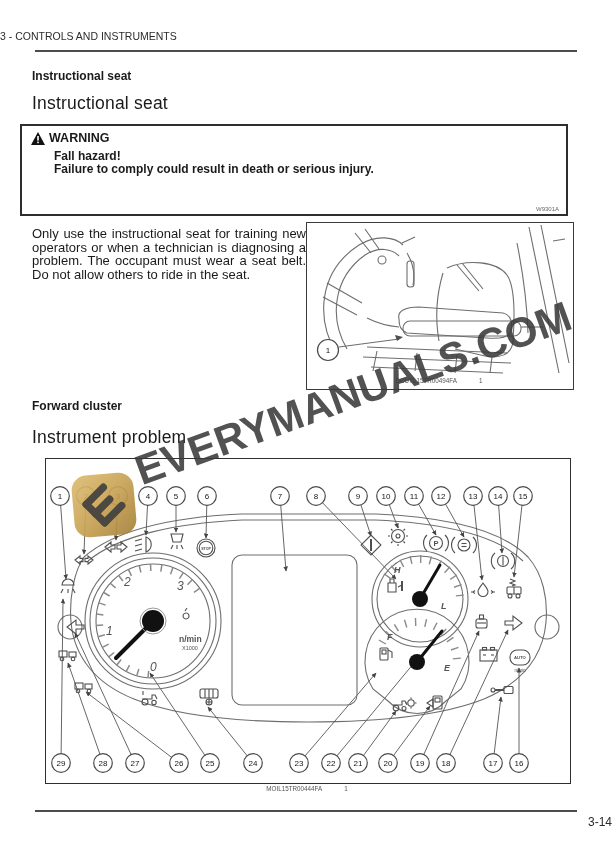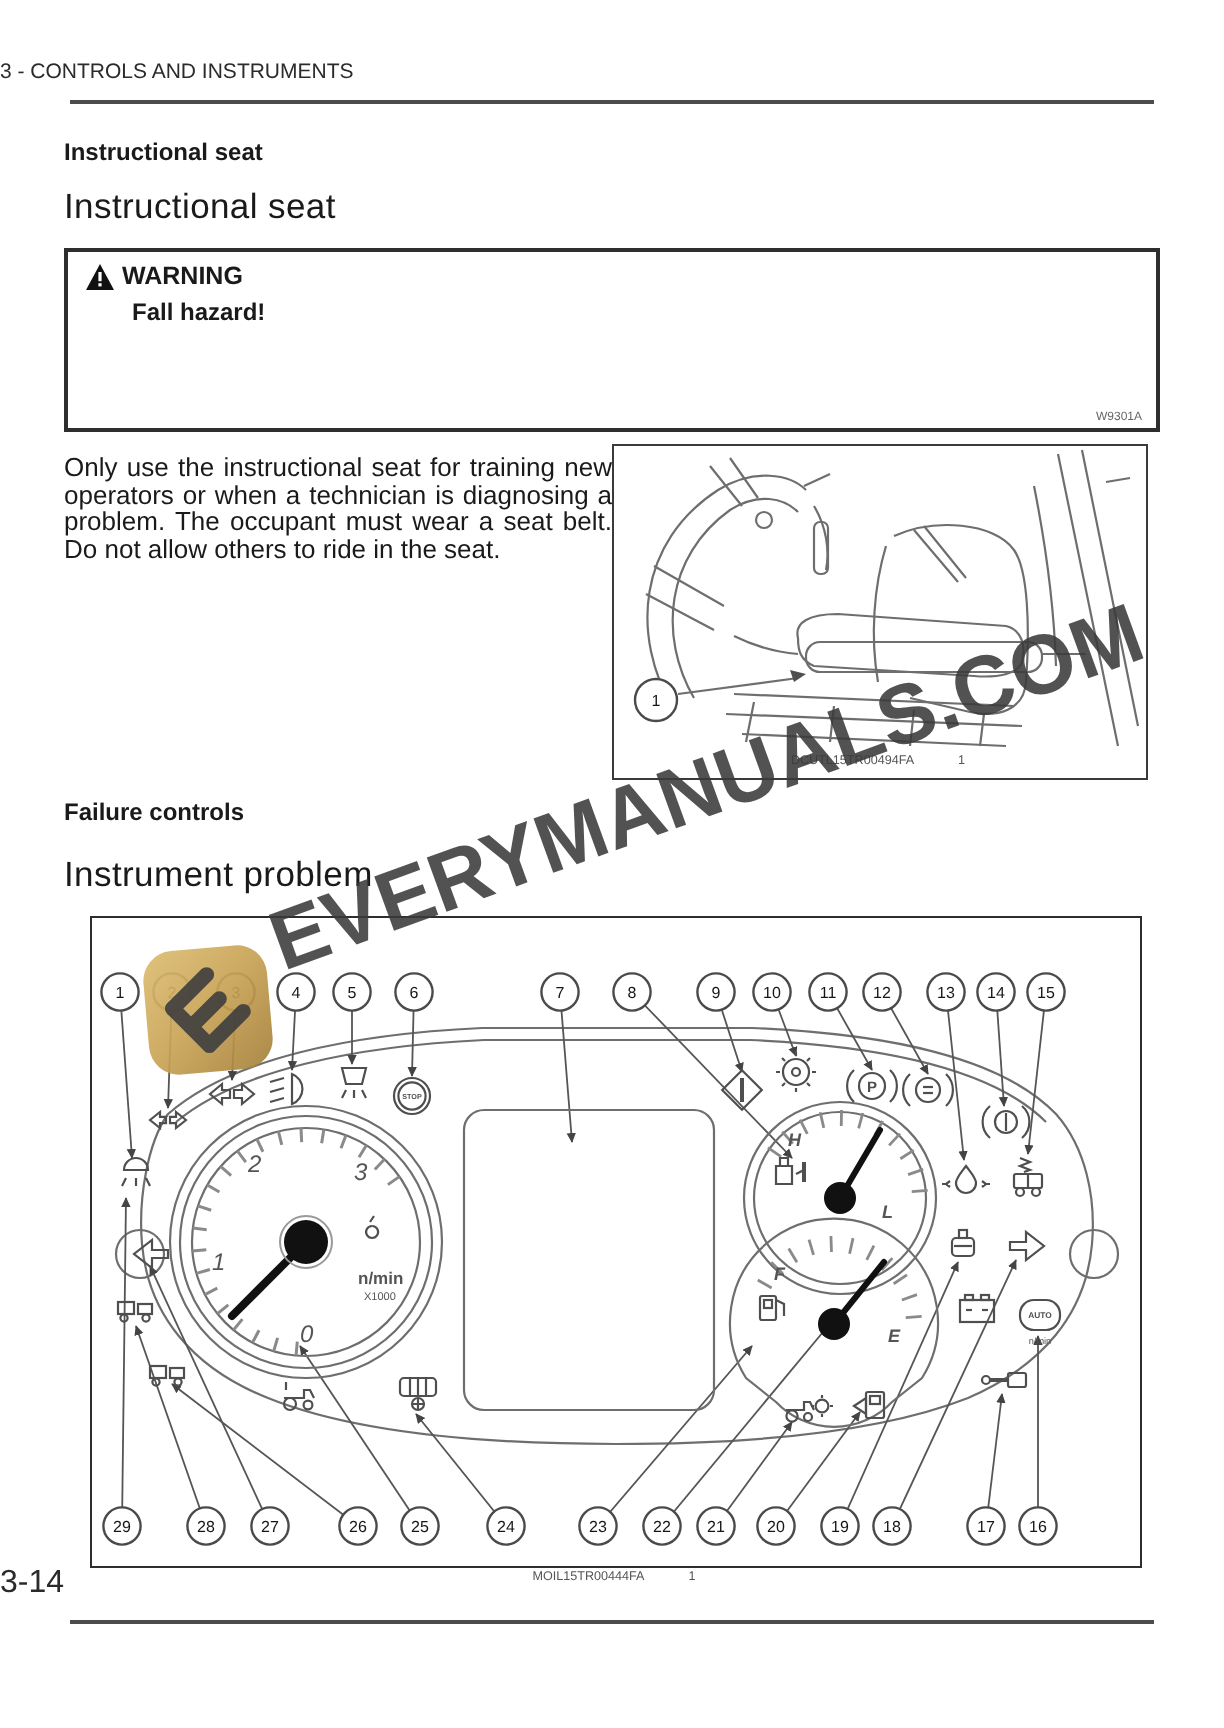--- a/index.html
+++ b/index.html
@@ -2,29 +2,29 @@
 <html><head>
 <meta charset="utf-8">
 <style>
   html,body{margin:0;padding:0;background:#e8e8e8;}
   .page{position:relative;width:612px;height:864px;background:#fff;margin:0 auto;
         font-family:"Liberation Sans", sans-serif;color:#1a1a1a;overflow:hidden;}
   .hdr{position:absolute;top:30px;left:0;width:100%;text-align:left;font-size:10.5px;color:#2b2b2b;}
   .rule{position:absolute;left:35px;width:542px;height:2px;background:#4c4c4c;}
   .subhead{position:absolute;left:32px;font-size:12px;font-weight:bold;}
   .bighead{position:absolute;left:32px;font-size:17.5px;font-weight:400;letter-spacing:.2px;}
-  .warnbox{position:absolute;left:32px;top:124px;width:544px;height:88px;border:2px solid #2e2e2e;}
+  .warnbox{position:absolute;left:20px;top:124px;width:544px;height:88px;border:2px solid #2e2e2e;}
   .warnhead{position:absolute;top:5px;left:9px;font-size:12.5px;font-weight:bold;display:flex;align-items:center;gap:4px;}
   .warnbody{position:absolute;top:24px;left:32px;width:498px;font-size:12px;font-weight:bold;line-height:12.6px;text-align:justify;}
   .warncode{position:absolute;right:7px;bottom:2px;font-size:6px;color:#666;}
   .bodytext{position:absolute;left:32px;top:227px;width:274px;font-size:13px;line-height:13.6px;text-align:justify;}
   .figbox{position:absolute;left:306px;top:222px;width:266px;height:166px;border:1.5px solid #3a3a3a;background:#fff;}
   .figcap{position:absolute;font-size:6.3px;color:#555;display:flex;gap:22px;justify-content:center;}
   .clusterbox{position:absolute;left:45px;top:458px;width:524px;height:324px;border:1.5px solid #2e2e2e;background:#fff;}
-  .footer-num{position:absolute;top:783px;left:0;width:100%;text-align:left;font-size:16px;color:#2b2b2b;}
+  .footer-num{position:absolute;top:815px;left:0;width:100%;text-align:right;font-size:12px;color:#2b2b2b;}
   .wm-text{position:absolute;left:128px;top:448px;height:52px;line-height:52px;
            font-size:42px;font-weight:bold;color:rgba(58,58,58,.88);letter-spacing:0px;
            transform:rotate(-20deg);transform-origin:0 0;z-index:50;white-space:nowrap;pointer-events:none;}
   .wm-logo{position:absolute;left:72px;top:472px;width:64px;height:66px;z-index:51;transform:rotate(-5deg);pointer-events:none;}
   svg{display:block;}
   .ln{stroke:#6e6e6e;fill:none;stroke-width:1.1;}
   .ic{stroke:#4f4f4f;fill:none;stroke-width:1.1;}
   .callout-circ{fill:#fff;stroke:#4a4a4a;stroke-width:1.2;}
   .callout-txt{font-size:8px;fill:#161616;text-anchor:middle;font-family:"Liberation Sans",sans-serif;}
   .gtext{font-family:"Liberation Sans",sans-serif;fill:#555;}
@@ -44,20 +44,21 @@
     <div class="warnhead">
       <svg width="14" height="13" viewBox="0 0 14 13">
         <path d="M7,0 L14,13 L0,13 Z" fill="#111"></path>
         <rect x="6.2" y="4" width="1.6" height="4.6" fill="#fff"></rect>
         <rect x="6.2" y="9.6" width="1.6" height="1.6" fill="#fff"></rect>
       </svg>
       <span>WARNING</span>
     </div>
     <div class="warnbody">
       <div>Fall hazard!</div>
+      <div>Failure to comply could result in death or serious injury.</div>
     </div>
     <div class="warncode">W9301A</div>
   </div>
 
   <div class="bodytext">Only use the instructional seat for training new operators or when a technician is diagnosing a problem. The occupant must wear a seat belt. Do not allow others to ride in the seat.</div>
 
   <div class="figbox">
     <svg width="263" height="163" viewBox="0 0 263 163">
       <g class="ln">
 
@@ -90,21 +91,21 @@
       </g>
       <circle cx="21" cy="127" r="10.5" class="callout-circ"></circle>
       <text x="21" y="130" class="callout-txt">1</text>
     </svg>
   </div>
   <div class="figcap" style="left:306px;top:377px;width:266px;">
     <span>DCUTL15TR00494FA</span>
     <span>1</span>
   </div>
 
-  <div class="subhead" style="top:399px">Failure controls</div>
+  <div class="subhead" style="top:399px">Forward cluster</div>
   <div class="bighead" style="top:427px">Instrument problem</div>
 
   <div class="clusterbox">
     <svg id="cluster-svg" width="521" height="321" viewBox="0 0 521 321">
       <defs>
         <marker id="ah" markerWidth="7" markerHeight="7" refX="5" refY="2.6" orient="auto">
           <path d="M0,0 L5.5,2.6 L0,5.2 Z" fill="#444"></path>
         </marker>
       </defs>
 

